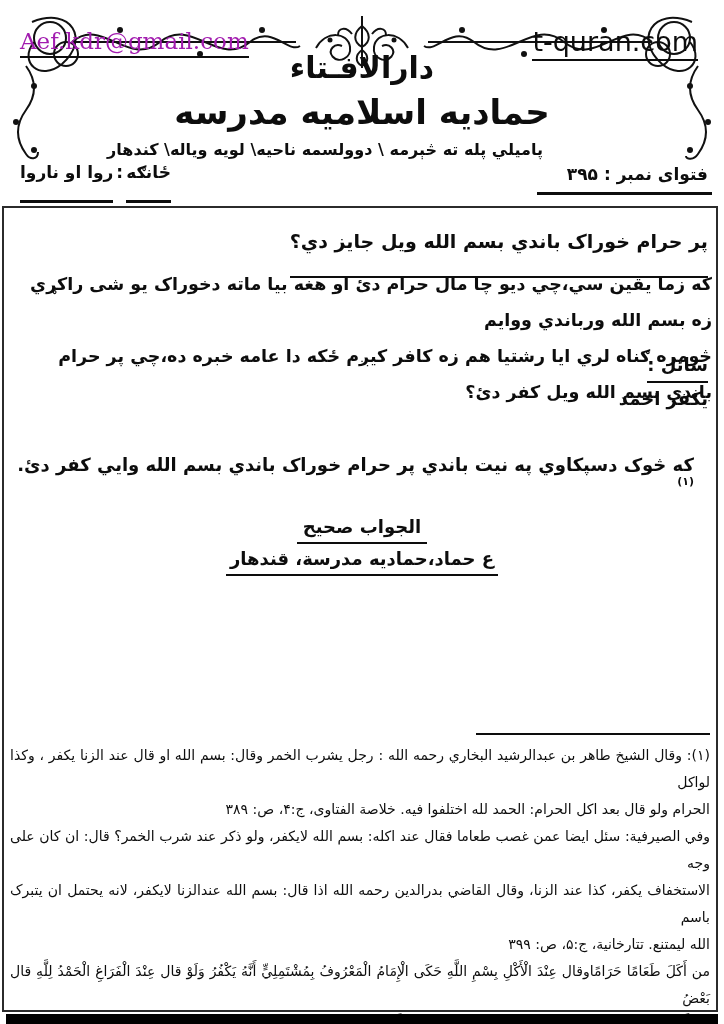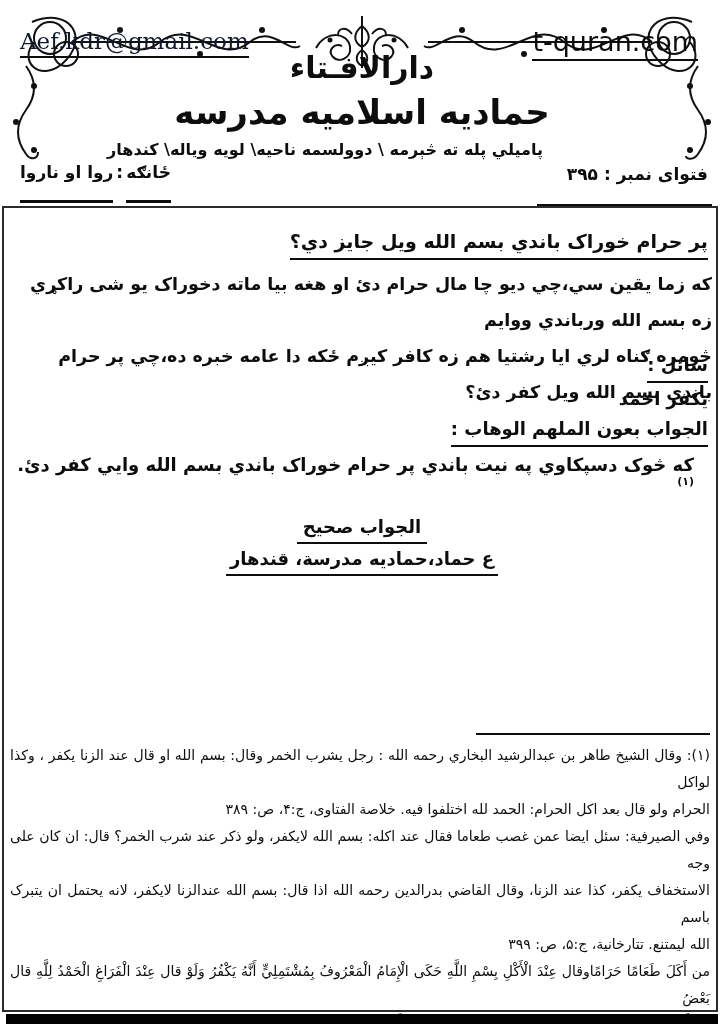--- a/index.html
+++ b/index.html
@@ -7,39 +7,39 @@
     position:relative;width:724px;height:1024px;margin:0 auto;
     background:#ffffff;color:#0d0d0d;overflow:hidden;
     font-family:"DejaVu Sans",sans-serif;
   }
   .abs{position:absolute;}
   .rtl{direction:rtl;unicode-bidi:isolate;}
   .ornament{position:absolute;top:0;left:0;pointer-events:none;}
 
   .email{
     top:28px;left:20px;font-family:"DejaVu Serif",serif;font-size:23px;
-    border-bottom:2px solid #0d0d0d;padding-bottom:2px;color:#0f172a;text-decoration:none;
+    border-bottom:2px solid #0d0d0d;padding-bottom:2px;color:#a21caf;text-decoration:none;
   }
   .website{
     top:26px;right:26px;font-family:"DejaVu Sans",sans-serif;font-size:27px;
     border-bottom:2px solid #0d0d0d;padding-bottom:2px;color:#0d0d0d;text-decoration:none;
   }
   .org-title{top:50px;left:0;width:724px;text-align:center;font-size:30px;font-weight:bold;}
   .school-name{top:92px;left:0;width:724px;text-align:center;font-size:34px;font-weight:900;letter-spacing:1px;}
   .address{top:140px;left:0;width:650px;text-align:center;font-size:16px;font-weight:bold;}
-  .fatwa-no{top:164px;right:12px;font-size:17px;font-weight:bold;border-bottom:3px solid #0d0d0d;padding:0 4px 20px 30px;}
+  .fatwa-no{top:164px;right:12px;font-size:17px;font-weight:bold;border-bottom:3px solid #0d0d0d;padding:0 4px 8px 30px;}
   .category{top:162px;left:20px;font-size:17px;font-weight:bold;}
   .category .seg{border-bottom:3px solid #0d0d0d;padding-bottom:18px;display:inline-block;}
   .category .colon{padding:0 3px;}
 
   .content-box{
     top:206px;left:2px;width:716px;height:806px;
     border:2px solid #2b2b2b;box-sizing:border-box;
   }
-  .q-heading{top:22px;right:8px;font-size:19px;font-weight:bold;border-bottom:2px solid #0d0d0d;padding-bottom:6px;}
+  .q-heading{top:22px;right:8px;font-size:19px;font-weight:bold;border-bottom:2px solid #0d0d0d;padding-bottom:24px;}
   .q-body{top:58px;right:4px;left:4px;font-size:17.5px;font-weight:bold;line-height:36px;text-align:justify;}
   .q-body .line{display:block;text-align:right;}
   .asker-label{top:146px;right:8px;font-size:18px;font-weight:bold;border-bottom:2px solid #0d0d0d;padding-bottom:6px;}
   .asker-name{top:180px;right:8px;font-size:18px;font-weight:bold;}
   .ans-heading{top:210px;right:8px;font-size:18px;font-weight:bold;border-bottom:2px solid #0d0d0d;padding-bottom:6px;}
   .ans-text{top:246px;right:22px;font-size:18px;font-weight:bold;}
   .ans-text sup{font-size:11px;}
 
   .signature{top:308px;left:0;width:716px;text-align:center;}
   .sig-line1{display:inline-block;font-size:18px;font-weight:bold;border-bottom:2px solid #0d0d0d;padding:0 6px 5px 6px;}
@@ -124,21 +124,20 @@
     <div class="abs q-heading rtl">پر حرام خوراک باندي بسم الله ويل جايز دي؟</div>
 
     <div class="abs q-body rtl">
       <span class="line">که زما يقين سي،چي ديو چا مال حرام دئ او هغه بيا ماته دخوراک يو شى راکړي زه بسم الله ورباندي ووايم</span>
       <span class="line">څومره ګناه لري ايا رشتيا هم زه کافر کيږم ځکه دا عامه خبره ده،چي پر حرام باندي بسم الله ويل کفر دئ؟</span>
     </div>
 
     <div class="abs asker-label rtl">سائل :</div>
     <div class="abs asker-name rtl">يكفر احمد</div>
 
-    <div class="abs ans-heading rtl">الجواب بعون الملهم الوهاب :</div>
 
     <div class="abs ans-text rtl">
       <span>که څوک دسپکاوي په نيت باندي پر حرام خوراک باندي بسم الله وايي کفر دئ.</span><sup>(۱)</sup>
     </div>
 
     <div class="abs signature rtl">
       <span class="sig-line1">الجواب صحيح</span>
       <span class="sig-line2"><span>ع حماد،حماديه مدرسة، قندهار</span></span>
     </div>
 

